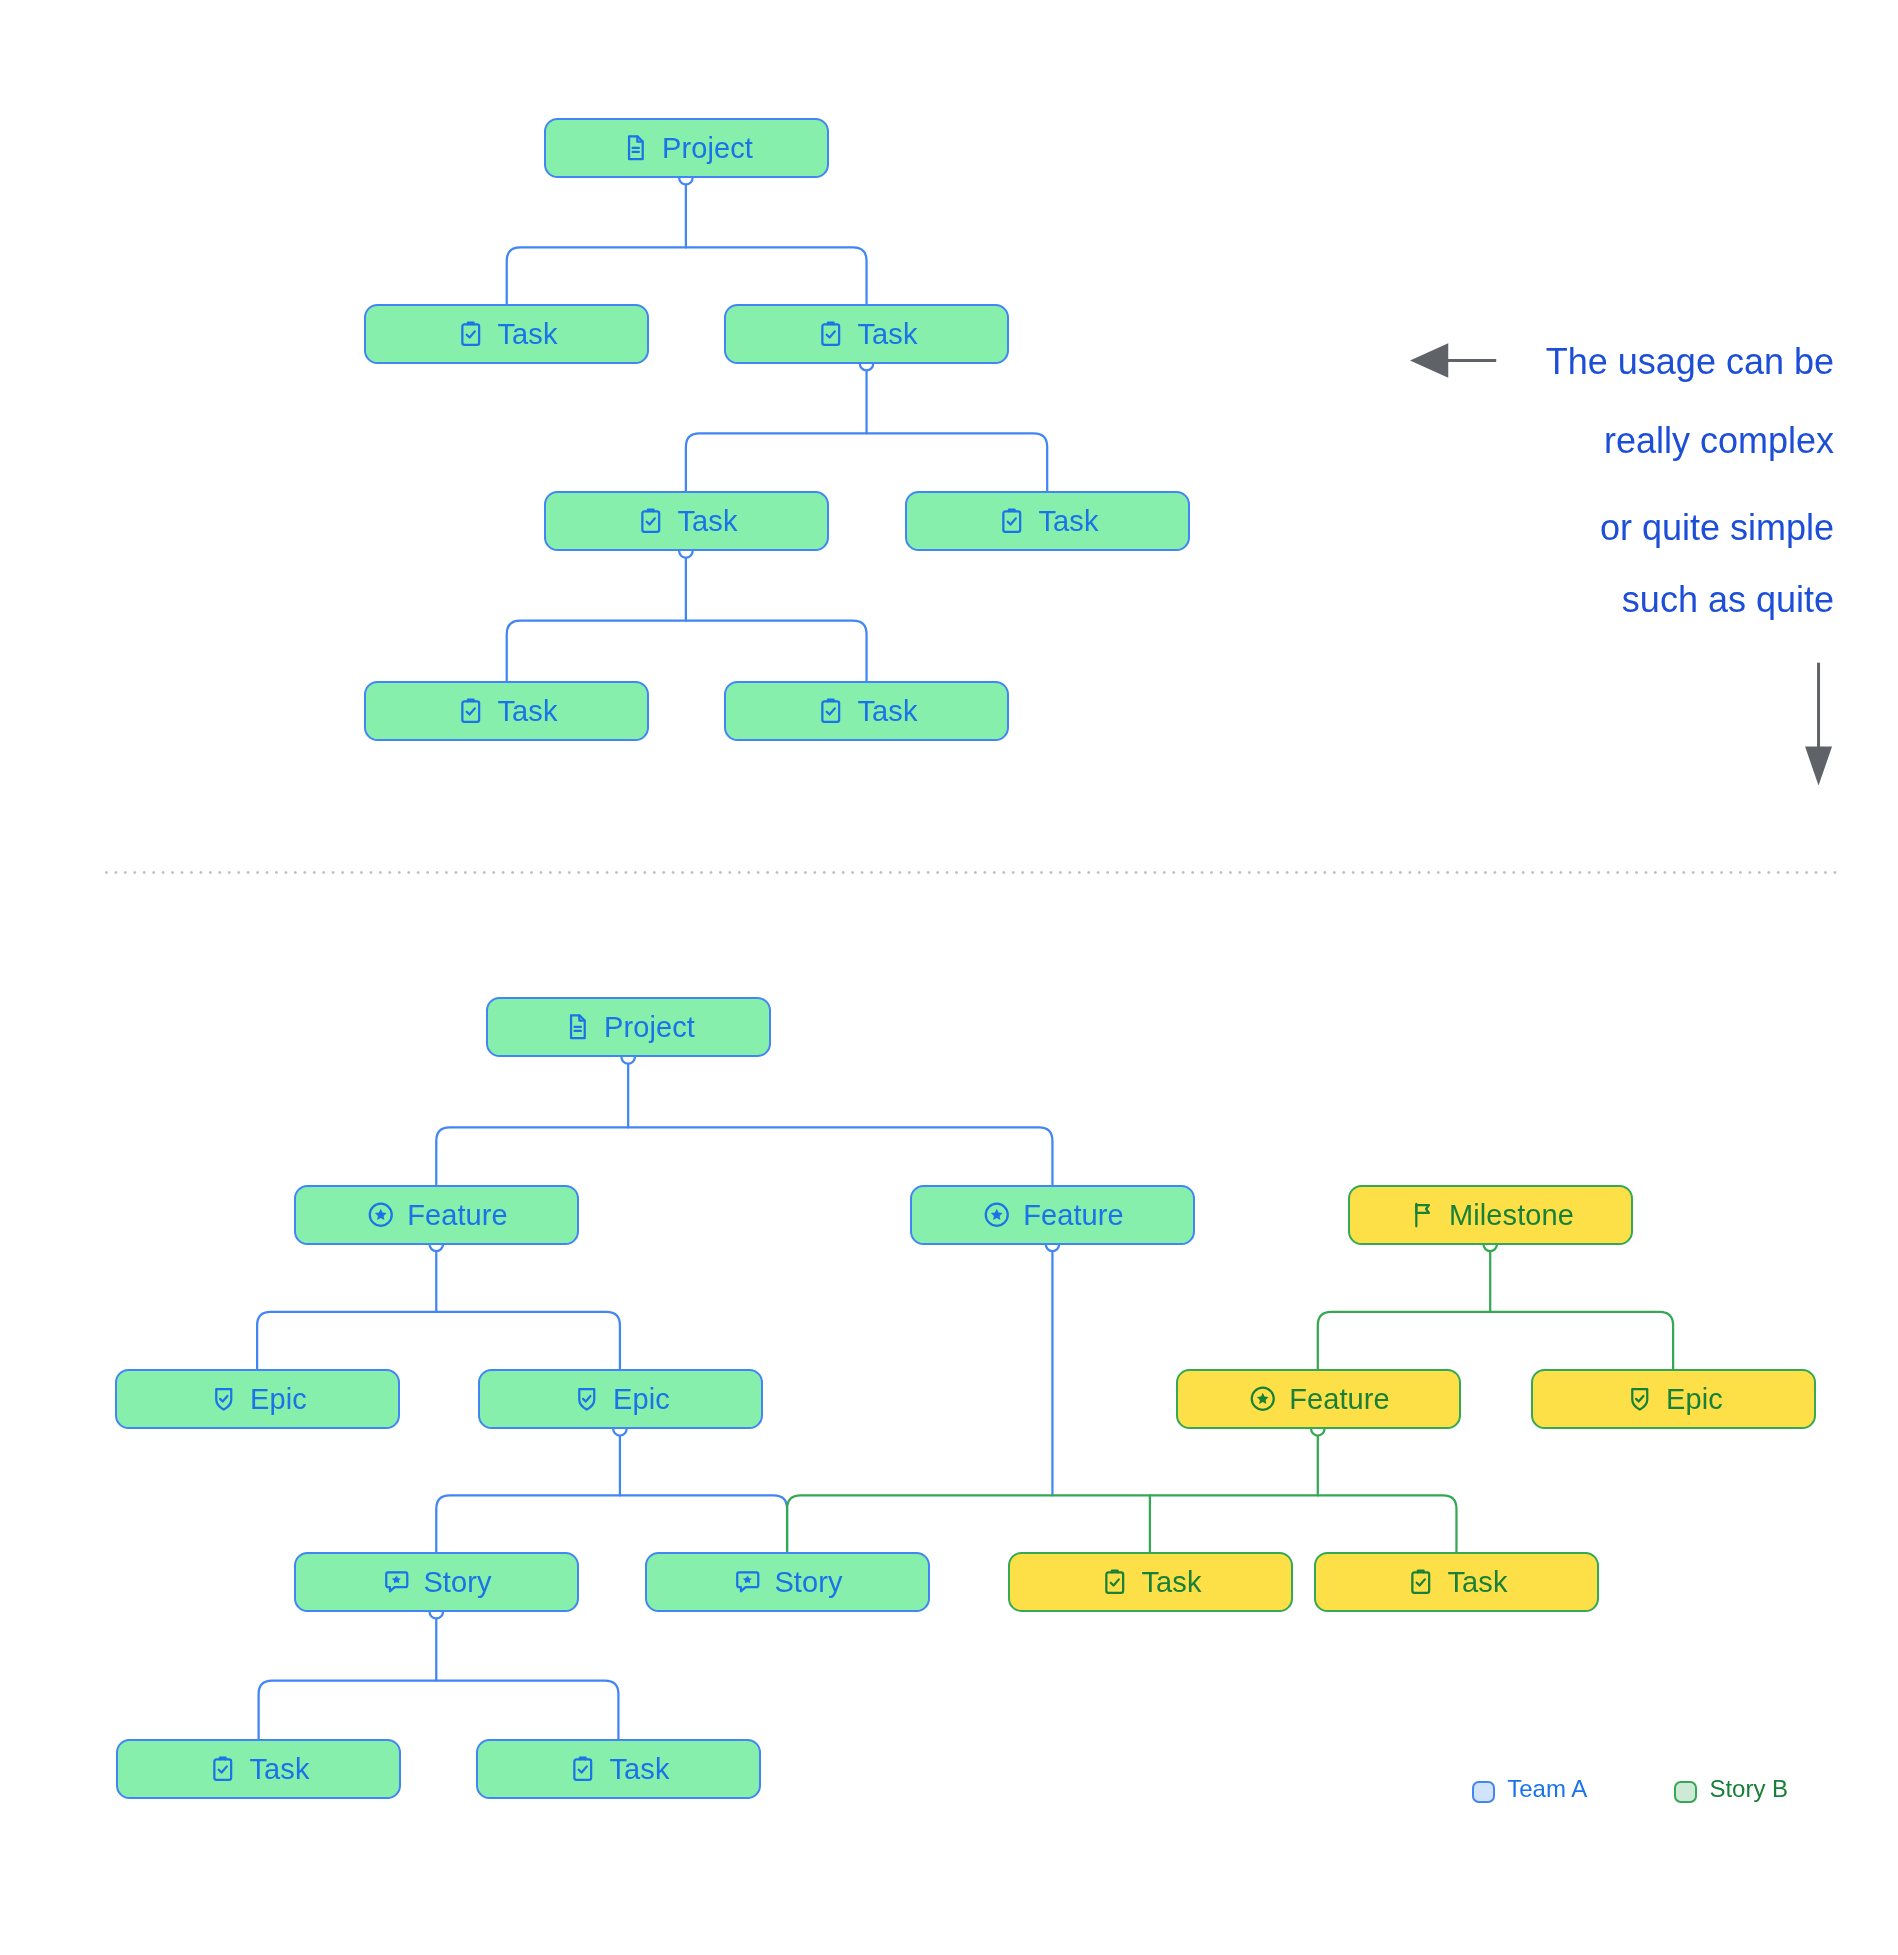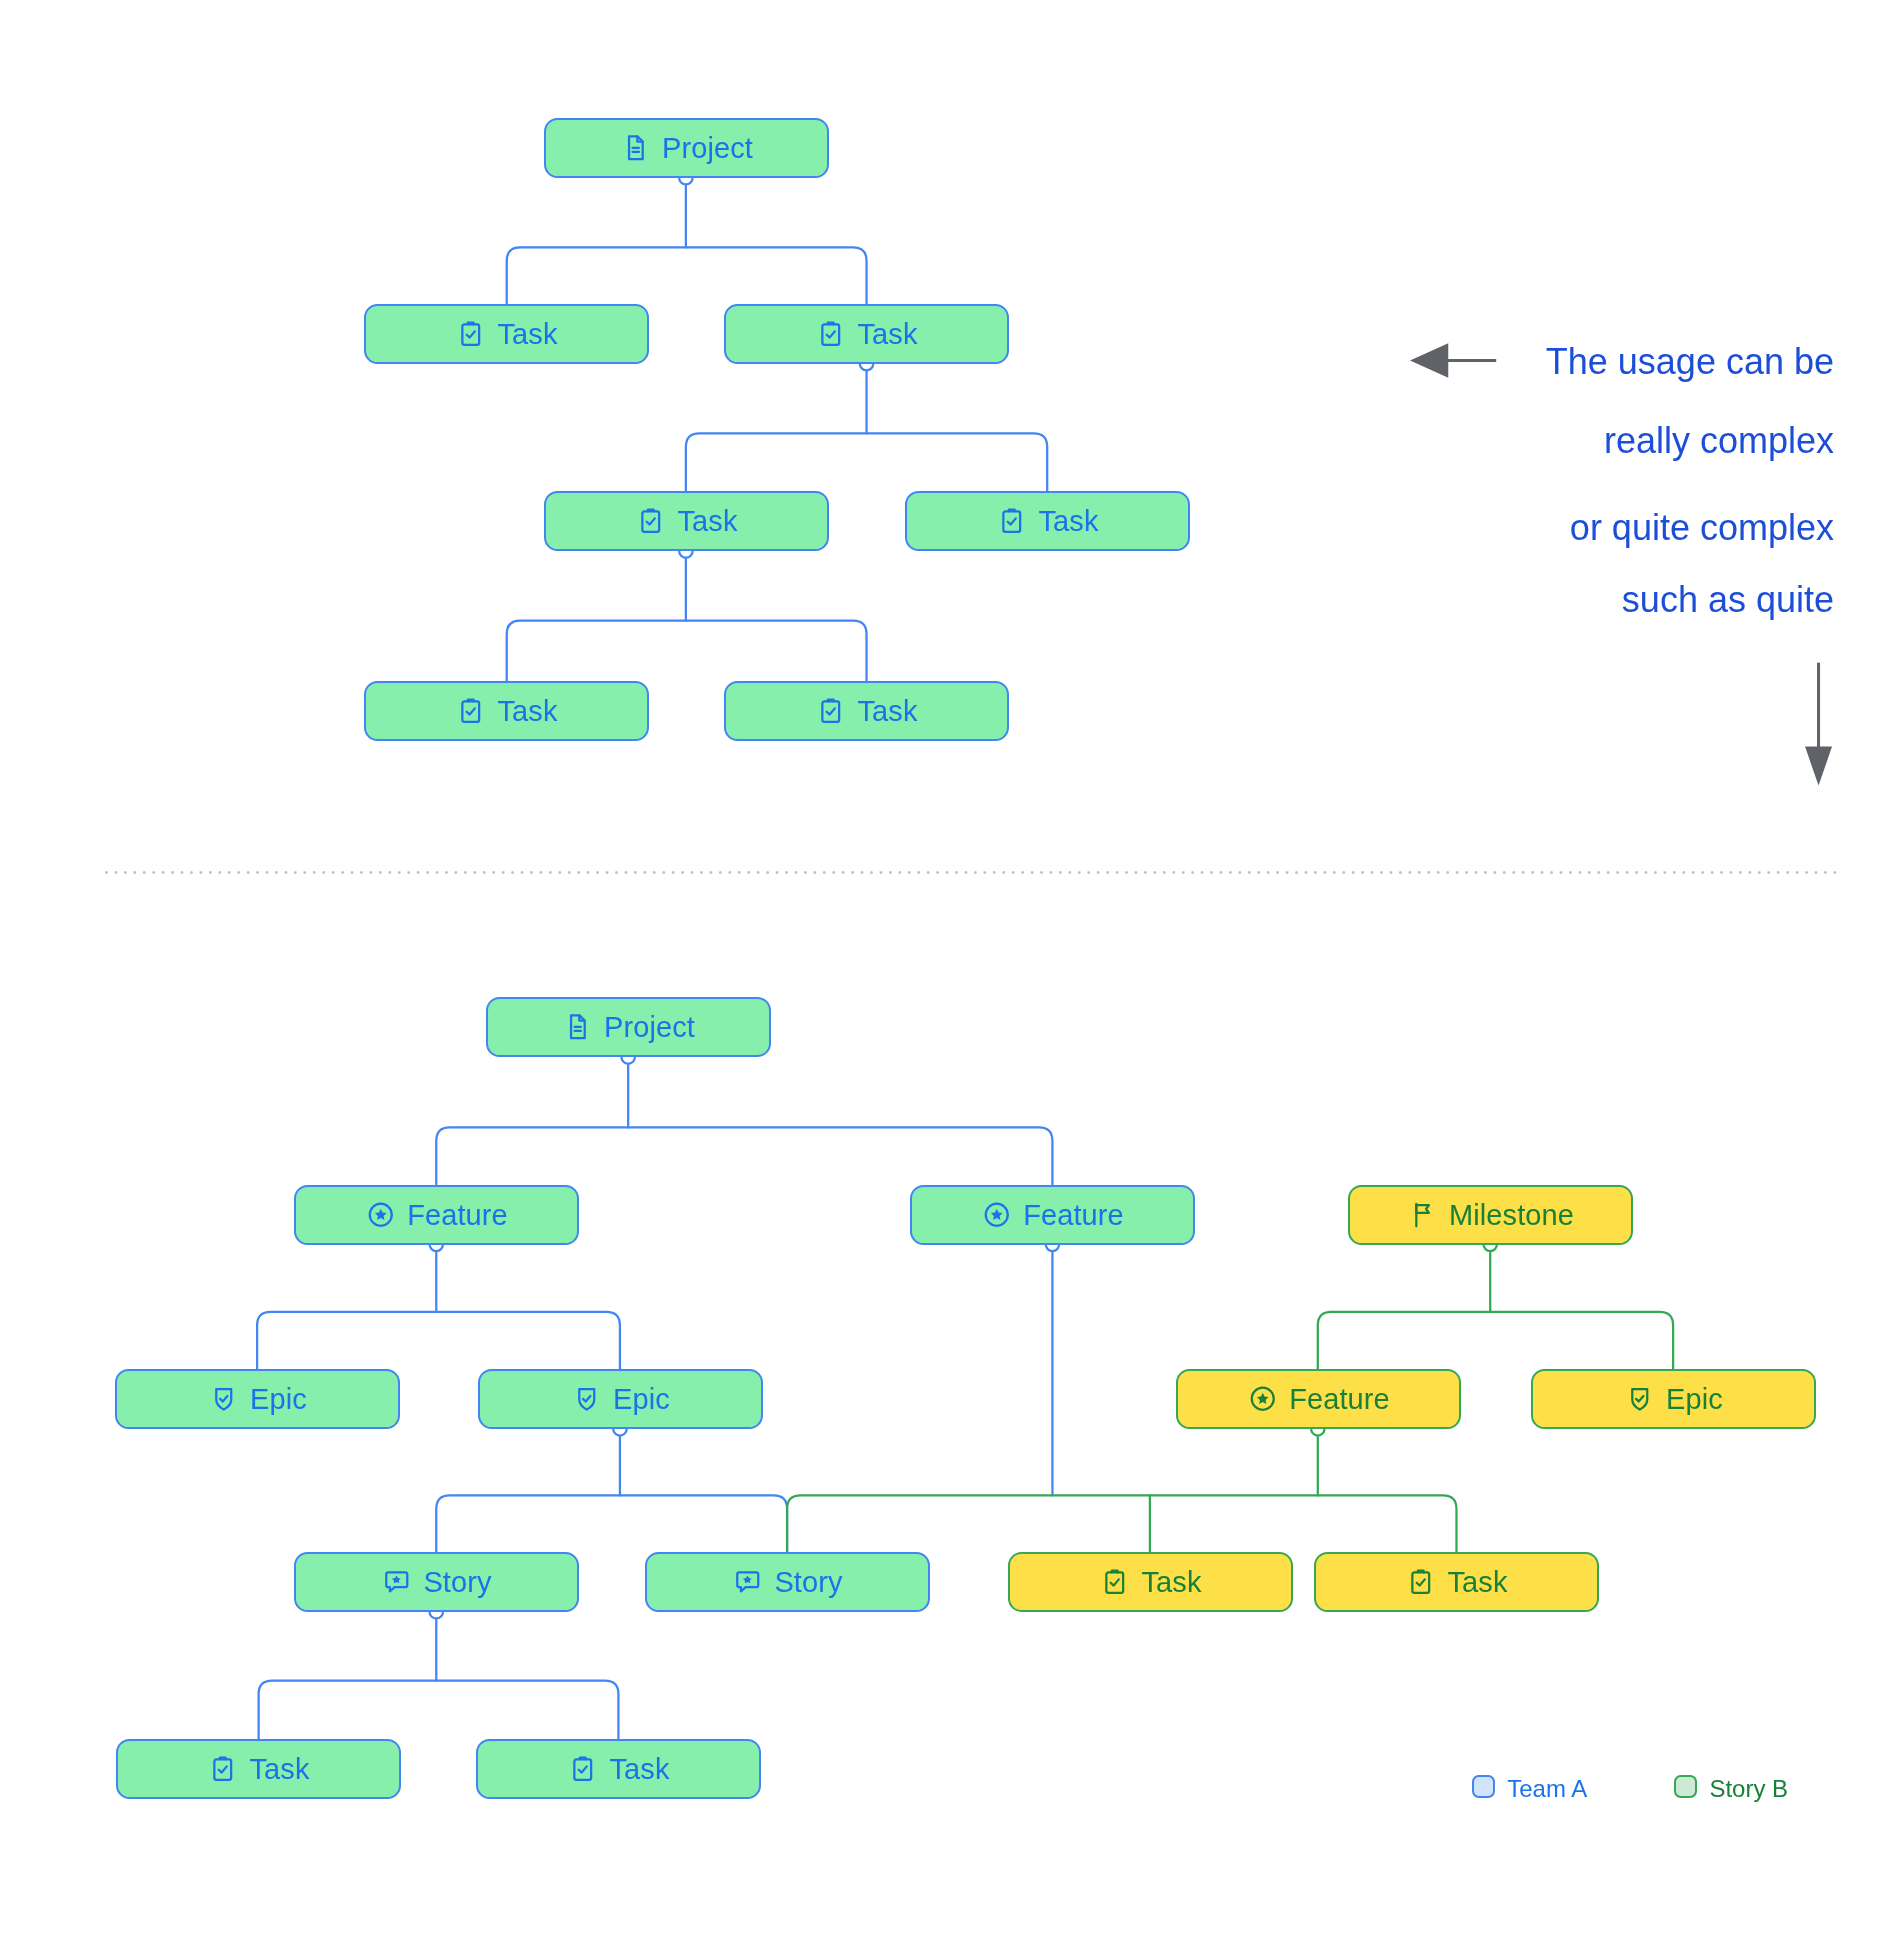--- a/index.html
+++ b/index.html
@@ -17,21 +17,21 @@
   .node .icon svg{width:31.5px;height:31.5px;display:block;}
   .node .icon svg *{stroke:currentColor;stroke-width:1.7;fill:none;
         stroke-linecap:round;stroke-linejoin:round;}
   .node .icon svg .fill{fill:currentColor;stroke:none;}
 
   .annotation-line{position:absolute;right:64px;text-align:right;
         font-size:36px;color:#1d4ed8;white-space:nowrap;line-height:43px;}
 
   .legend{position:absolute;left:1472px;top:1775px;display:flex;gap:87px;
         align-items:center;font-size:24px;font-weight:500;}
-  .legend-item{display:flex;align-items:flex-start;gap:12.7px;}
+  .legend-item{display:flex;align-items:flex-end;gap:12.7px;}
   .swatch{width:22.5px;height:22.5px;box-sizing:border-box;border:2.2px solid;border-radius:6.7px;}
   .swatch--a{background:#d2e3fc;border-color:#4285f4;}
   .swatch--b{background:#ceead6;border-color:#34a853;}
   .legend-label--a{color:#1a73e8;}
   .legend-label--b{color:#188038;}
 </style>
 </head>
 <body>
 
 <div id="canvas">
@@ -87,21 +87,21 @@
     <g>
       <line x1="1930" y1="481" x2="1996" y2="481" stroke="#5f6368" stroke-width="4"></line>
       <path d="M1881 481 L1932 458 L1932 504 Z" fill="#5f6368"></path>
       <line x1="2426" y1="884" x2="2426" y2="1000" stroke="#5f6368" stroke-width="4"></line>
       <path d="M2426 1048 L2408 996 L2444 996 Z" fill="#5f6368"></path>
     </g>
   </svg>
 
   <div class="annotation-line" style="top:340px">The usage can be</div>
   <div class="annotation-line" style="top:419px">really complex</div>
-  <div class="annotation-line" style="top:506px">or quite complex</div>
+  <div class="annotation-line" style="top:506px">or quite simple</div>
   <div class="annotation-line" style="top:578px">such as quite</div>
 
   <div id="nodes">
       <div class="node node--a" style="left: 544px; top: 118px;">
         <span class="icon">
           <svg viewBox="0 0 24 24">
             <path d="M6.9 3.3h6.4l4 4v13.4H6.9z"></path>
             <path d="M13.2 3.5v3.9h3.9"></path>
             <path d="M9.6 12.1h4.8M9.6 15.2h4.8"></path>
           </svg>

